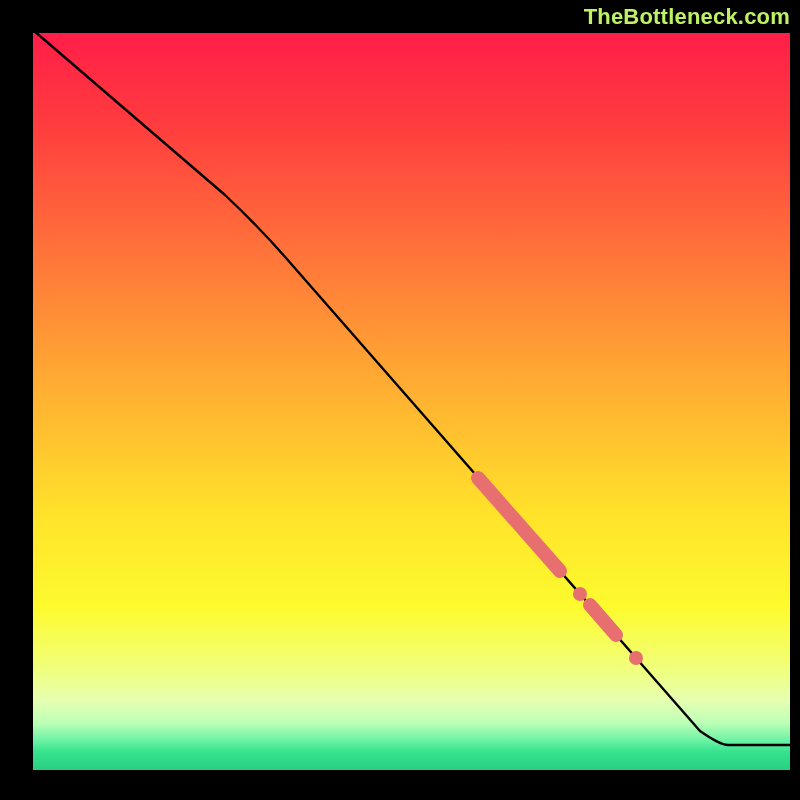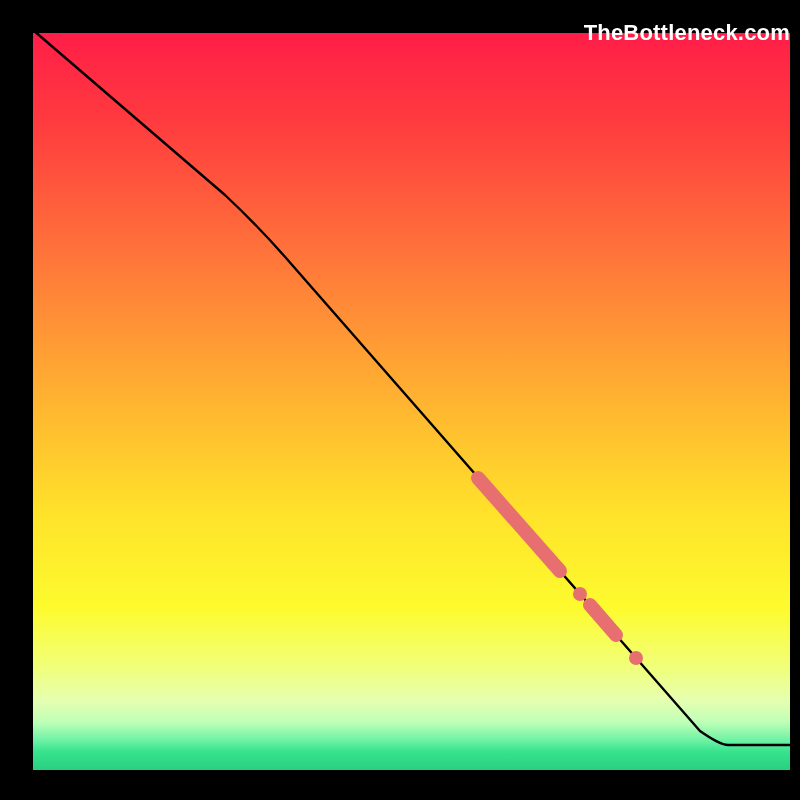--- a/index.html
+++ b/index.html
@@ -13,27 +13,26 @@
   }
   .stage {
     position: relative;
     width: 800px;
     height: 800px;
   }
   .watermark {
     position: absolute;
     top: 4px;
     right: 10px;
-    color: #ffffff;
+    color: #bef264;
     font-size: 22px;
     font-weight: 600;
     letter-spacing: 0.2px;
     z-index: 50;
     user-select: none;
-    margin-top: 16px;
   }
   svg {
     position: absolute;
     top: 0;
     left: 0;
   }
 </style>
 </head>
 <body>
 

